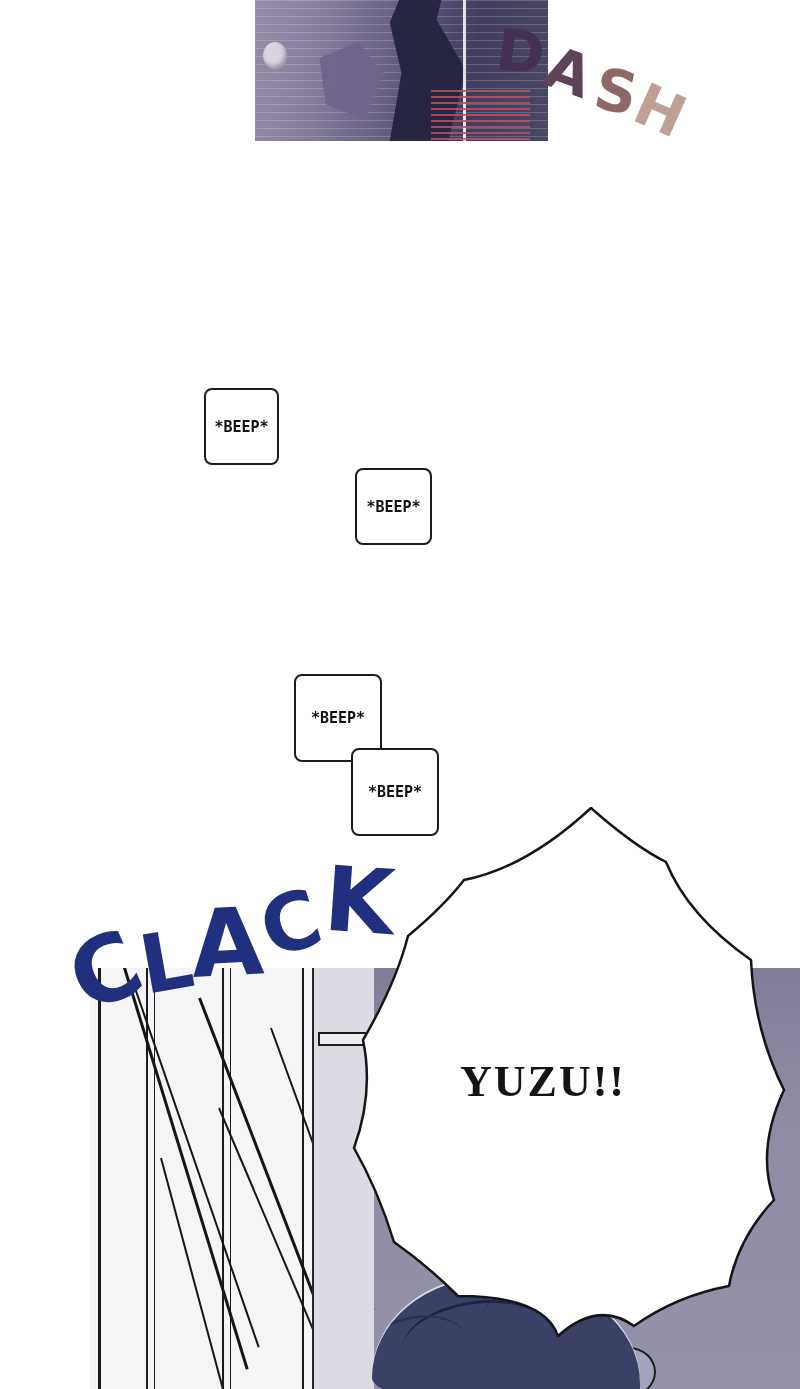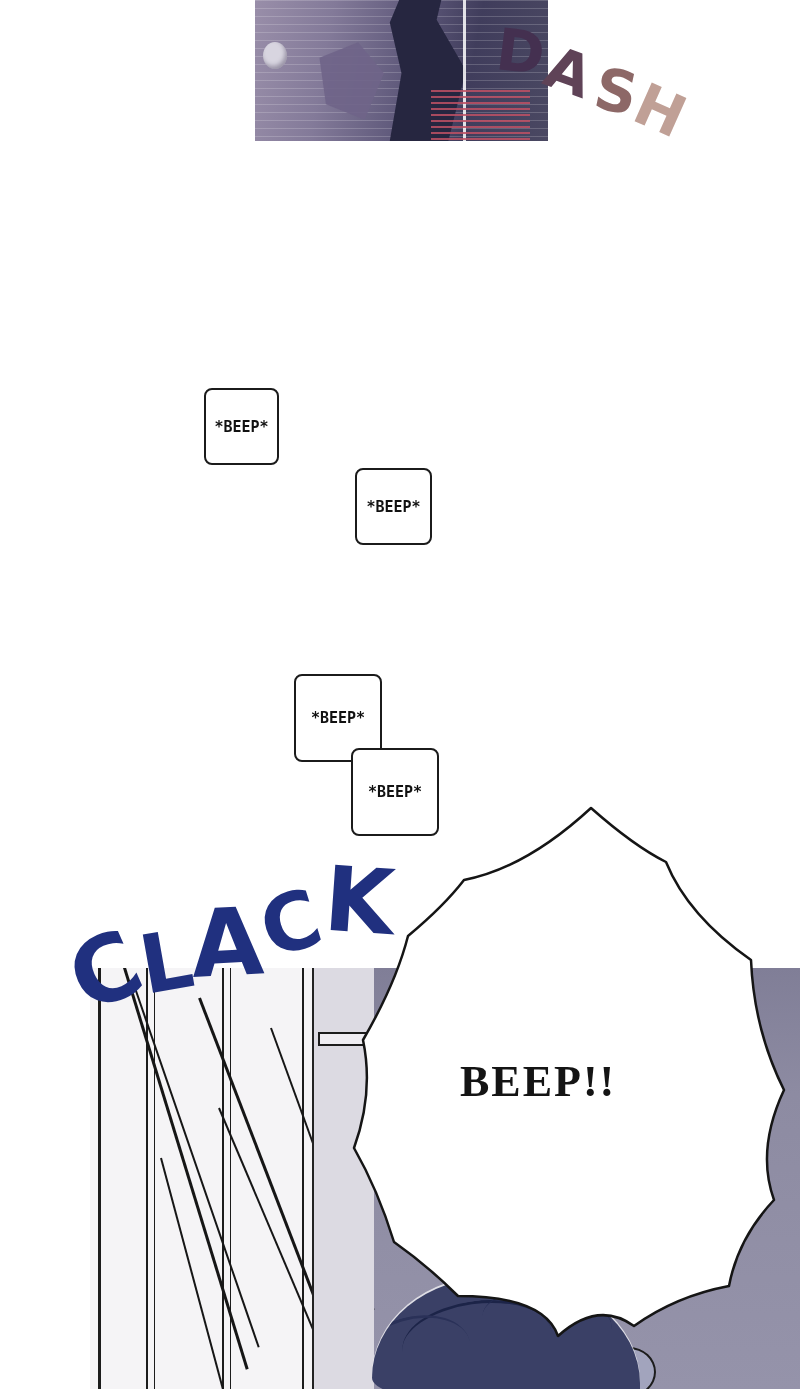--- a/index.html
+++ b/index.html
@@ -180,17 +180,17 @@
          Q 208 498 122 498
          Q 92 468 58 444
          Q 42 392 18 350
          Q 38 295 27 242
          Q 60 185 72 138
          Q 108 108 128 82
          Q 190 70 255 10
          Z" fill="#ffffff" stroke="#151515" stroke-width="2.5" stroke-linejoin="round"></path>
   </svg>
 
-  <div class="speech-text">BEEP!!</div>
+  <div class="speech-text">YUZU!!</div>
 
   <div class="clack"><span class="ltr ltr-0">C</span><span class="ltr ltr-1">L</span><span class="ltr ltr-2">A</span><span class="ltr ltr-3">C</span><span class="ltr ltr-4">K</span></div>
 
 </div>
 
 </body></html>

